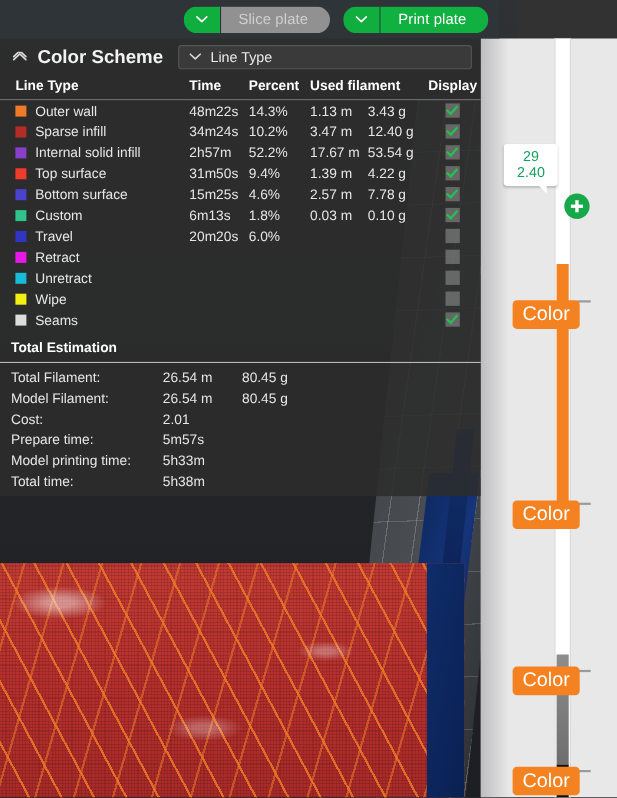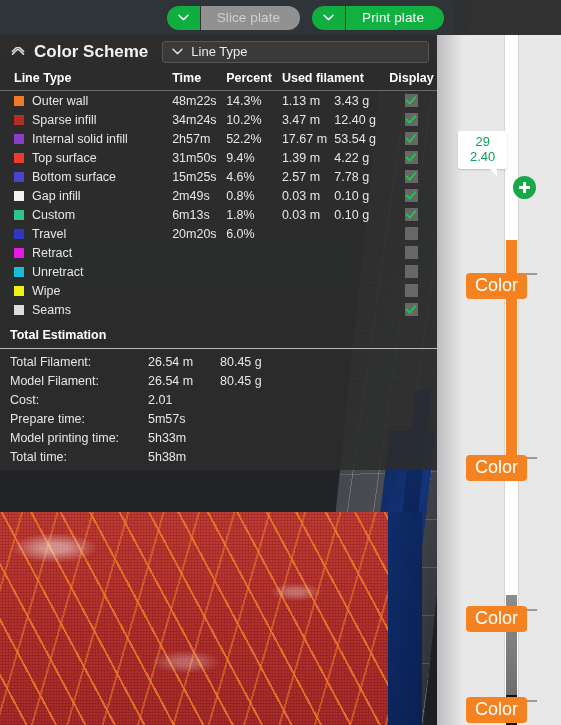--- a/index.html
+++ b/index.html
@@ -399,28 +399,20 @@
           </tr>
           <tr>
             <td class="c-name"><span class="swatch" style="background: rgb(74, 67, 207);"></span><span>Bottom surface</span></td>
             <td class="c-time">15m25s</td>
             <td class="c-pct">4.6%</td>
             <td class="c-len">2.57 m</td>
             <td class="c-wt">7.78 g</td>
             <td class="c-disp"><span class="chk on"></span></td>
           </tr>
           <tr>
-            <td class="c-name"><span class="swatch" style="background: rgb(241, 241, 241);"></span><span>Gap infill</span></td>
-            <td class="c-time">2m49s</td>
-            <td class="c-pct">0.8%</td>
-            <td class="c-len">0.03 m</td>
-            <td class="c-wt">0.10 g</td>
-            <td class="c-disp"><span class="chk on"></span></td>
-          </tr>
-          <tr>
             <td class="c-name"><span class="swatch" style="background: rgb(46, 196, 140);"></span><span>Custom</span></td>
             <td class="c-time">6m13s</td>
             <td class="c-pct">1.8%</td>
             <td class="c-len">0.03 m</td>
             <td class="c-wt">0.10 g</td>
             <td class="c-disp"><span class="chk on"></span></td>
           </tr>
           <tr>
             <td class="c-name"><span class="swatch" style="background: rgb(47, 54, 196);"></span><span>Travel</span></td>
             <td class="c-time">20m20s</td>

